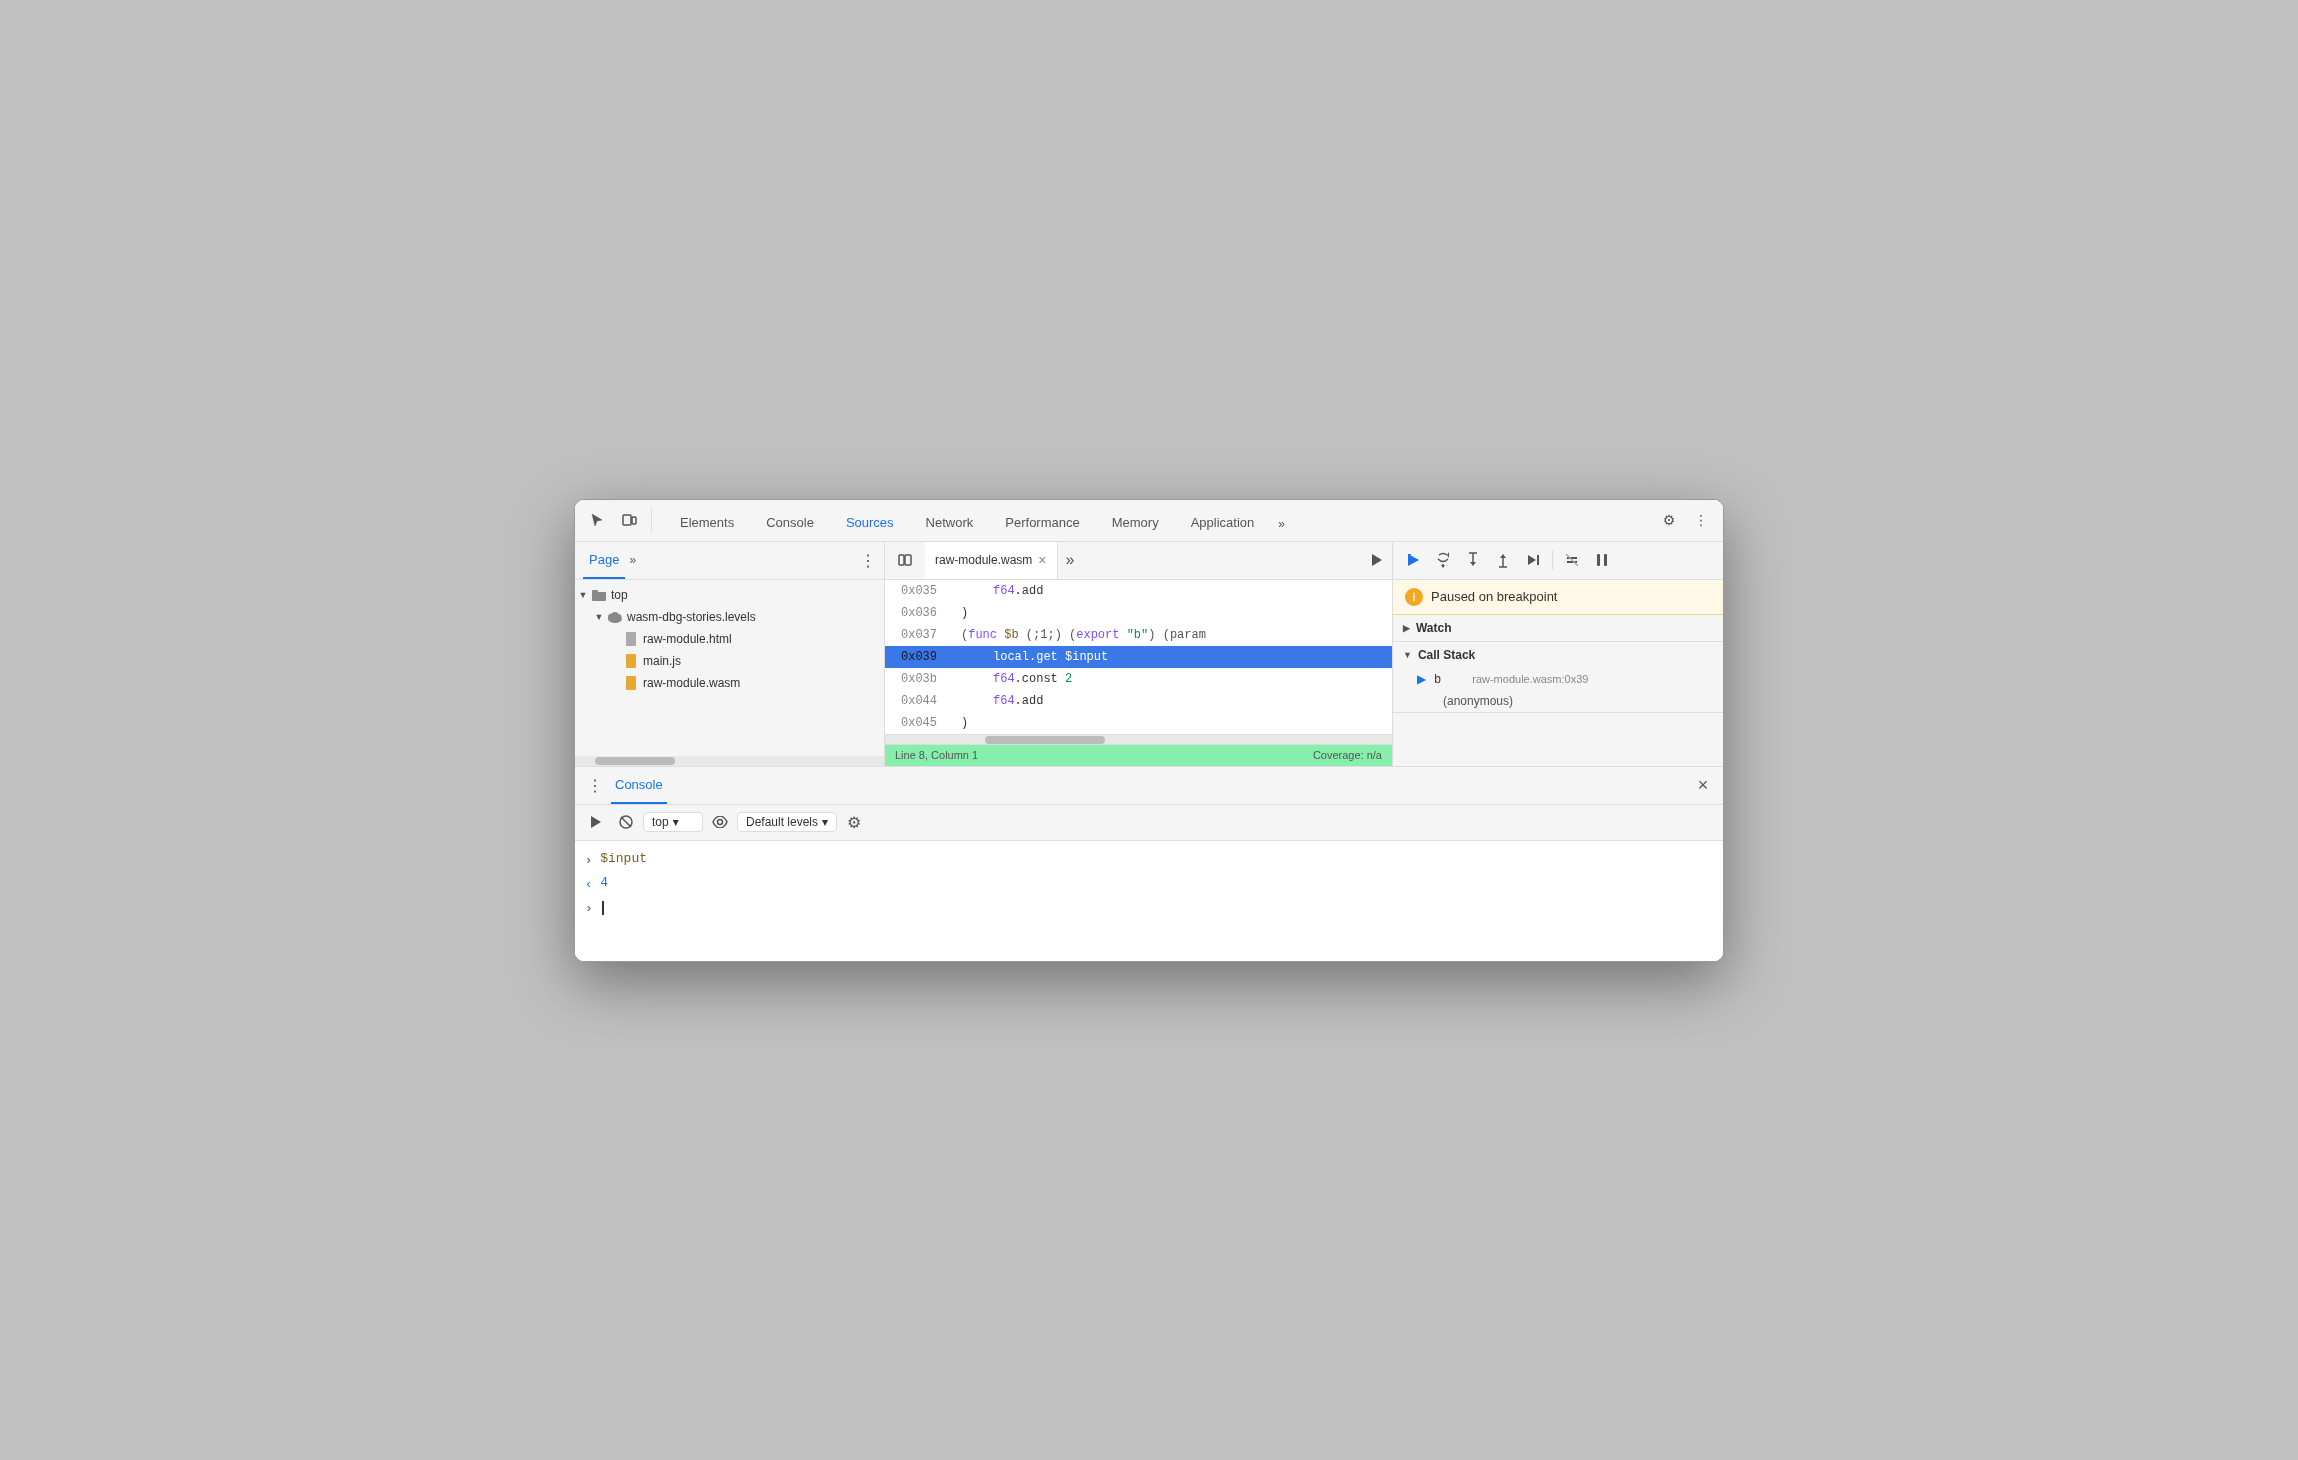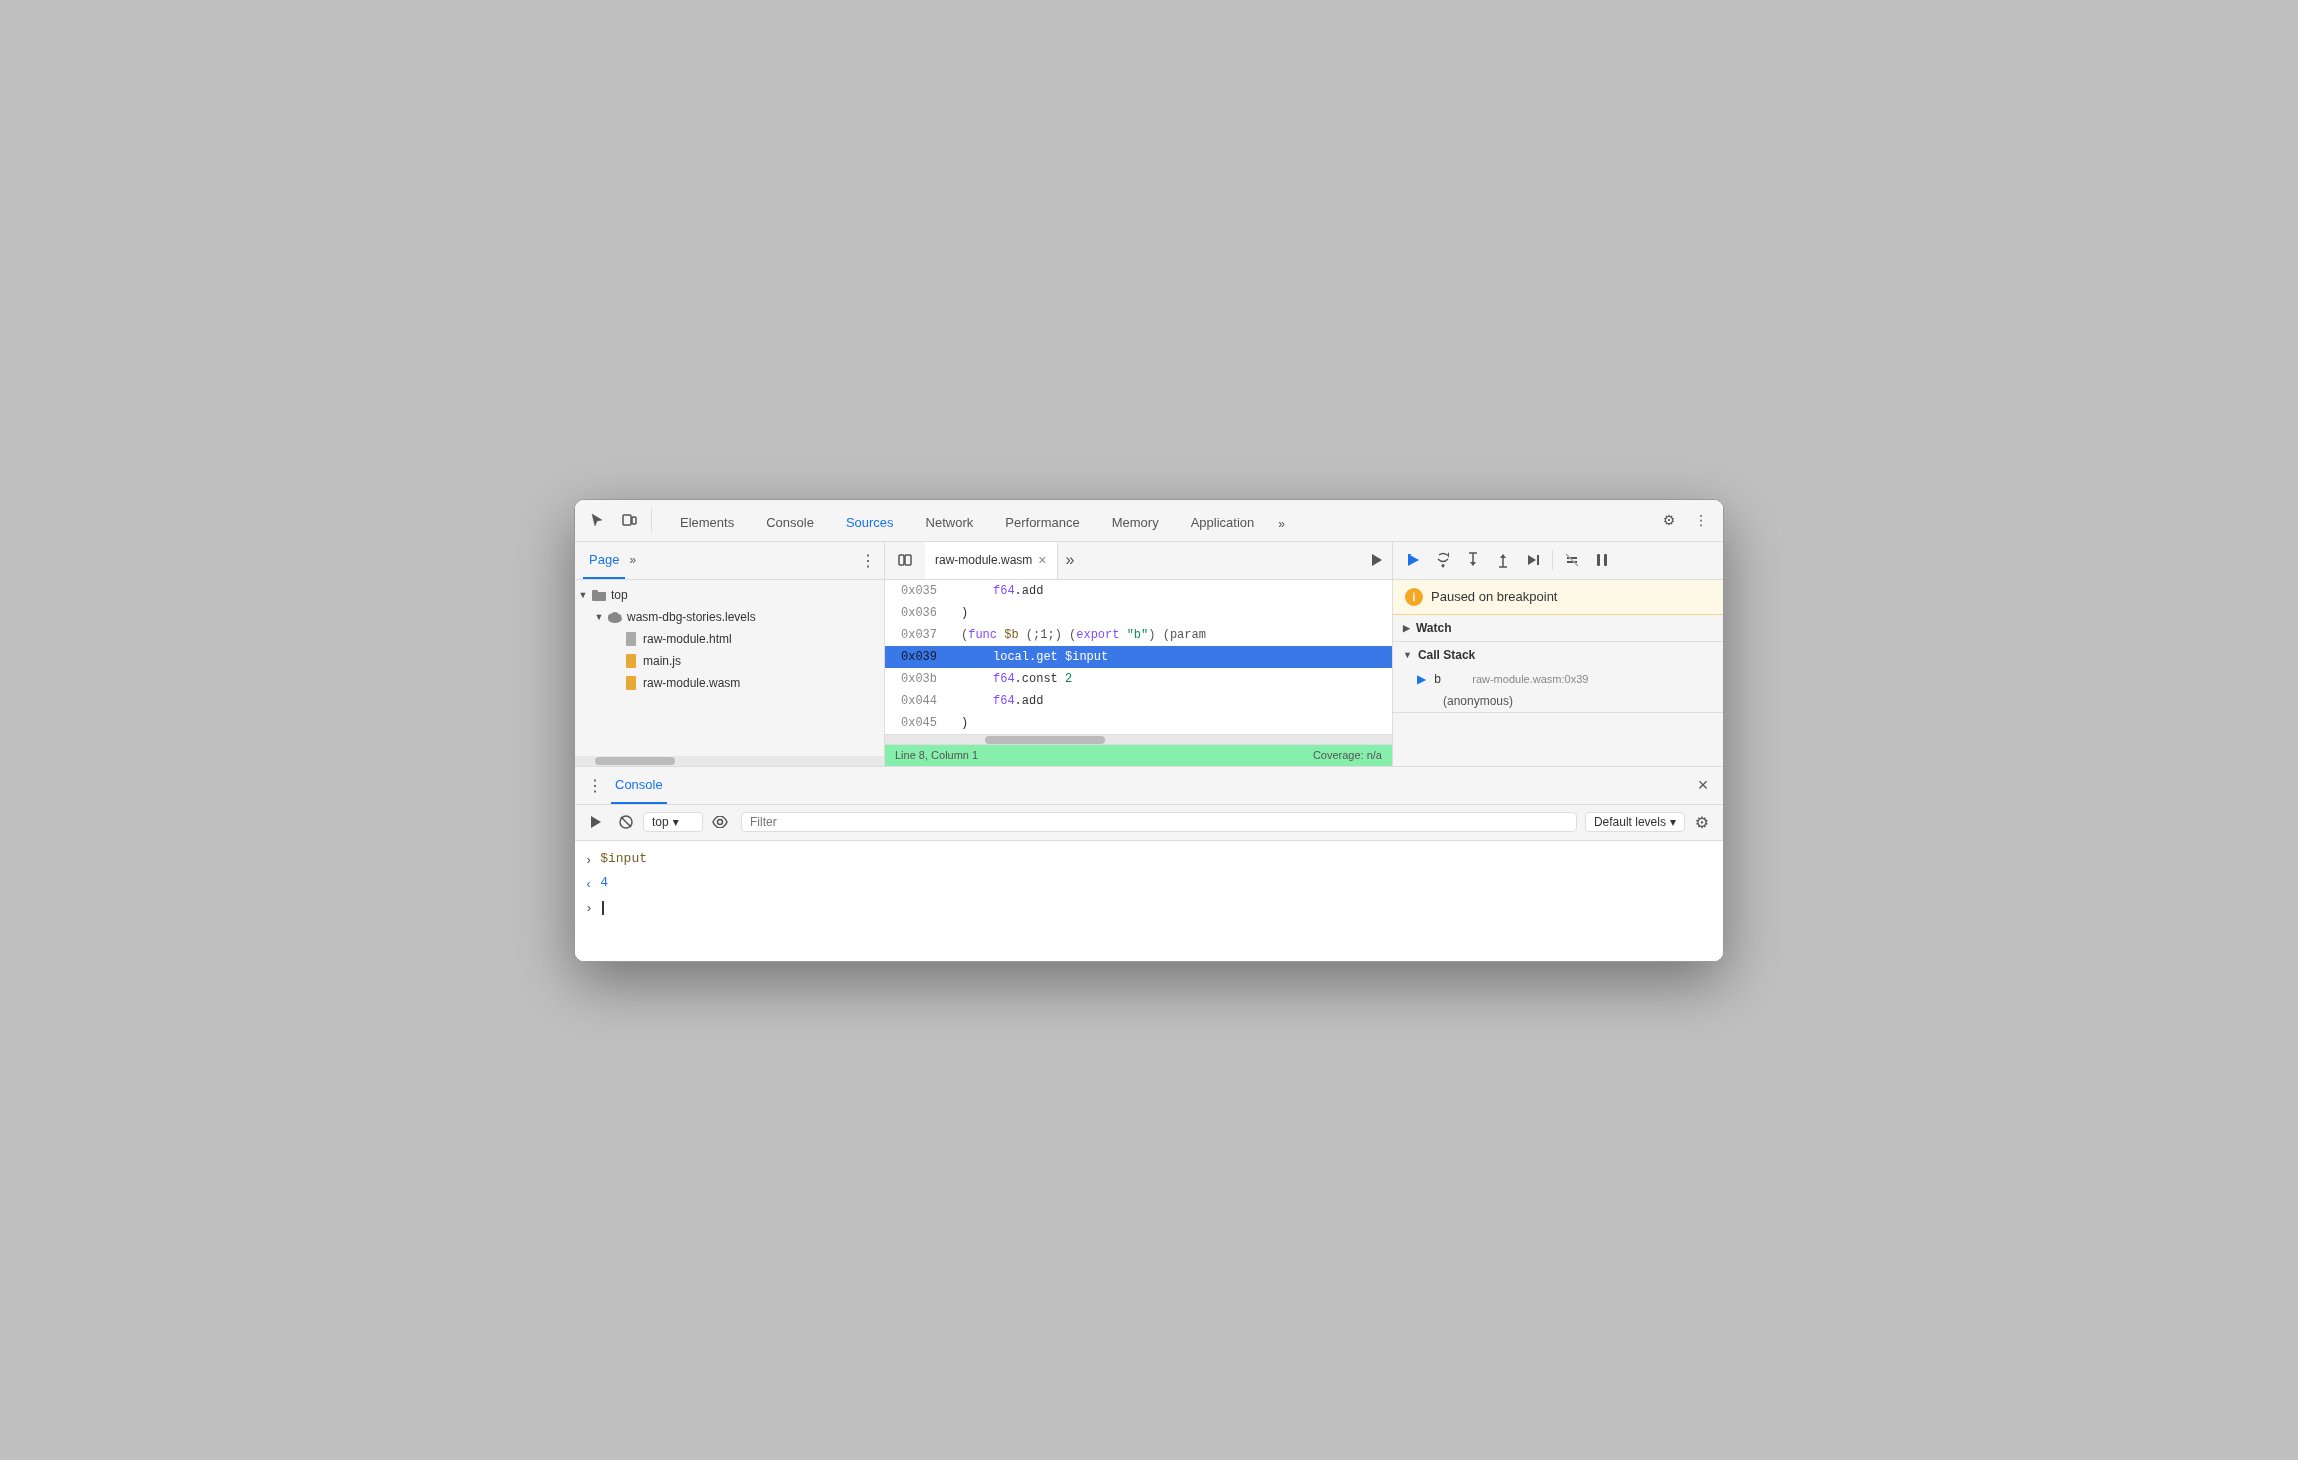--- a/index.html
+++ b/index.html
@@ -879,21 +879,20 @@
           <div class="console-context-select">
             <span>top</span>
             <span>▾</span>
           </div>
           <div class="console-toolbar-btn">
             <svg width="16" height="12" viewBox="0 0 16 12" fill="none">
               <path d="M1 6C2.5 2 6 0 8 0C10 0 13.5 2 15 6C13.5 10 10 12 8 12C6 12 2.5 10 1 6Z" stroke="#555" stroke-width="1.5"></path>
               <circle cx="8" cy="6" r="2.5" stroke="#555" stroke-width="1.5"></circle>
             </svg>
           </div>
-          <input type="text" class="console-filter" placeholder="Filter" style="">
           <div class="console-levels">
             <span>Default levels</span>
             <span>▾</span>
           </div>
           <div class="console-settings-btn">⚙</div>
         </div>
 
         <div class="console-content">
 
           <div class="console-log-entry">

